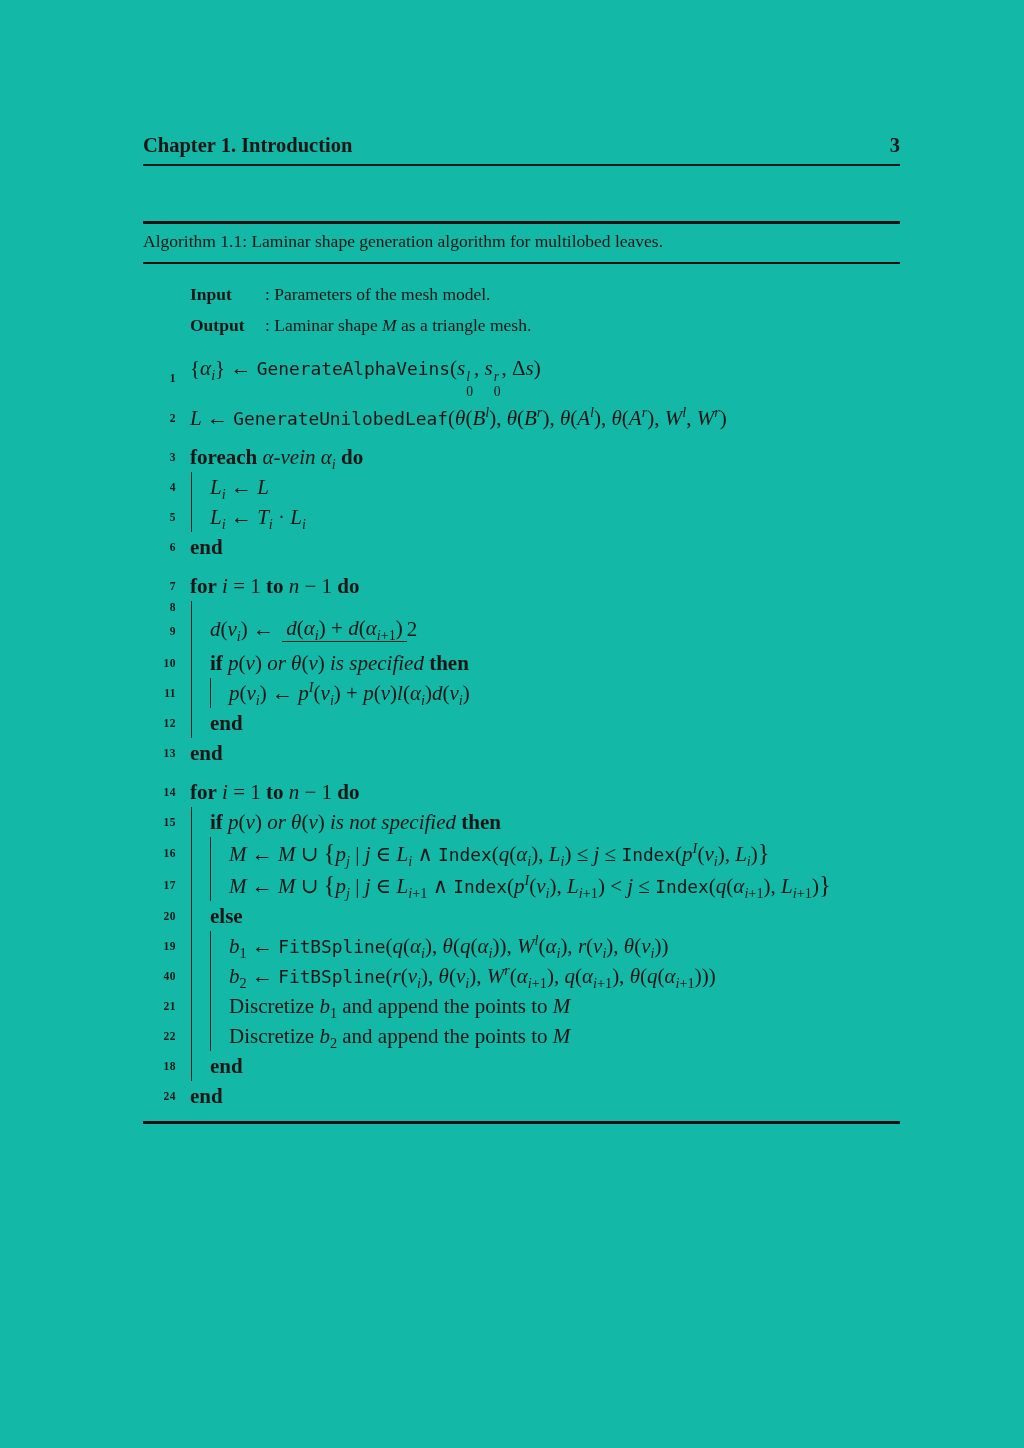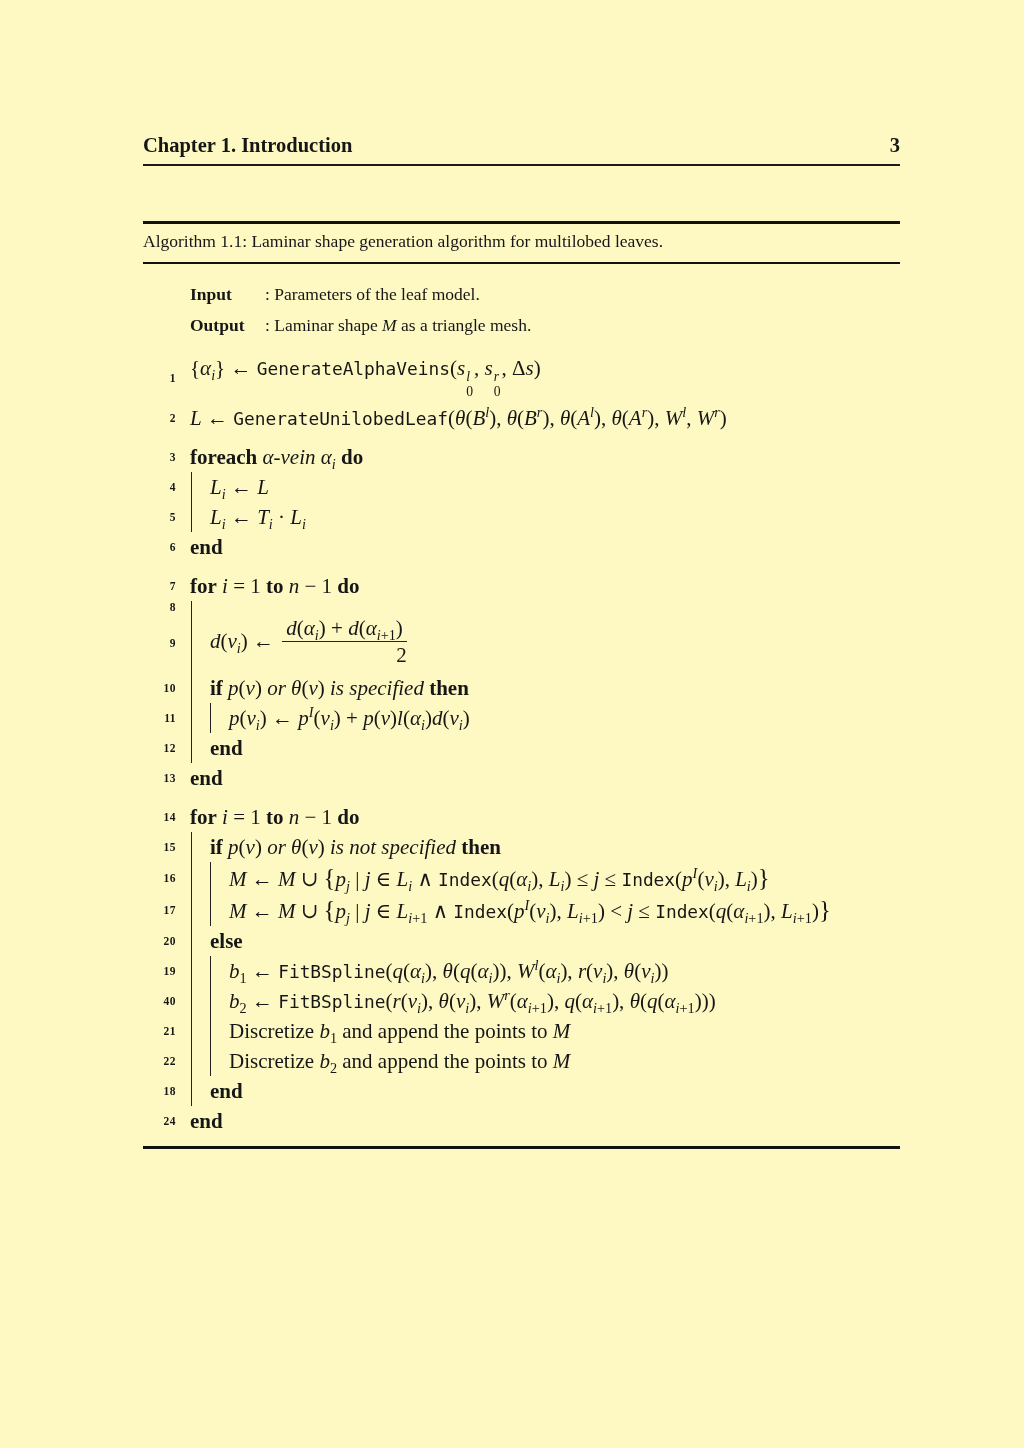--- a/index.html
+++ b/index.html
@@ -2,21 +2,21 @@
 <html><head>
 <meta charset="utf-8">
 <style>
   html,body{margin:0;padding:0;background:#ffffff;}
   body{
     width:1024px;height:1448px;
     font-family:"Liberation Serif","DejaVu Serif",serif;
     color:#161616;
     -webkit-font-smoothing:antialiased;
   }
-  .page{position:relative;width:1024px;height:1448px;background:#fef9c3;overflow:hidden;}
+  .page{position:relative;width:1024px;height:1448px;background:#14b8a6;overflow:hidden;}
   .content{position:absolute;left:143px;top:0;width:757px;}
 
   
   .doc-header{
     margin-top:133px;
     display:flex;justify-content:space-between;align-items:baseline;
     font-weight:bold;font-size:20.5px;line-height:25px;
     border-bottom:2px solid #1b1b1b;
     padding-bottom:6px;
   }
@@ -68,22 +68,22 @@
   .ss{
     display:inline-flex;flex-direction:column;
     font-size:0.65em;line-height:1;
     vertical-align:-0.5em;margin:0 1px 0 1px;text-align:left;
   }
   .ss .sst{display:block;padding-bottom:1px;}
   .ss .ssb{display:block;}
 
   
   .frac{
-    display:inline-flex;flex-direction:column;
-    text-align:right;vertical-align:middle;
+    display:inline-flex;flex-direction:row;
+    text-align:center;vertical-align:middle;
     margin:0 3px;line-height:1.15;position:relative;top:-2px;
   }
   .frac .num{border-bottom:1.4px solid #222;padding:0 4px 1px 4px;}
   .frac .den{padding-top:1px;}
 </style>
 </head>
 <body>
 
 <div class="page">
   <div class="content">
@@ -96,21 +96,21 @@
     <div class="alg">
 
       <div class="alg-caption">
         <span class="cap-label">Algorithm 1.1:</span><span> Laminar shape generation algorithm for multilobed leaves.</span>
       </div>
 
       <div class="alg-body">
 
         <div class="io-row">
           <span class="io-label">Input</span>
-          <span>: Parameters of the leaf model.</span>
+          <span>: Parameters of the mesh model.</span>
         </div>
         <div class="io-row">
           <span class="io-label">Output</span>
           <span>: Laminar shape <i>M</i> as a triangle mesh.</span>
         </div>
 
         <div class="alg-lines">
             <div class="alg-row">
               <span class="lineno">1</span>
               <span class="code">{<i>α<sub>i</sub></i>} ← <span class="tt">GenerateAlphaVeins</span>(<i>s</i><span class="ss">

